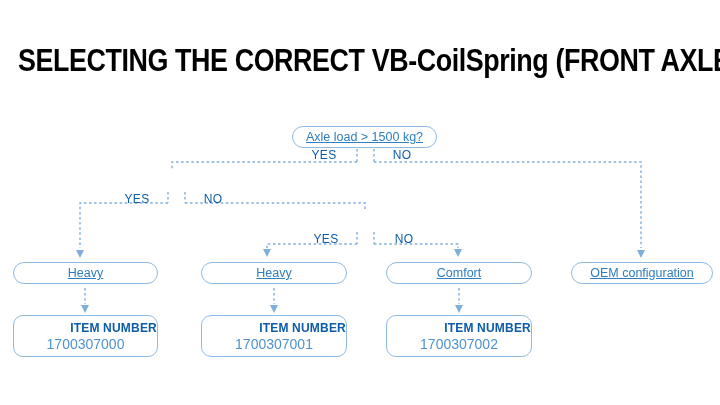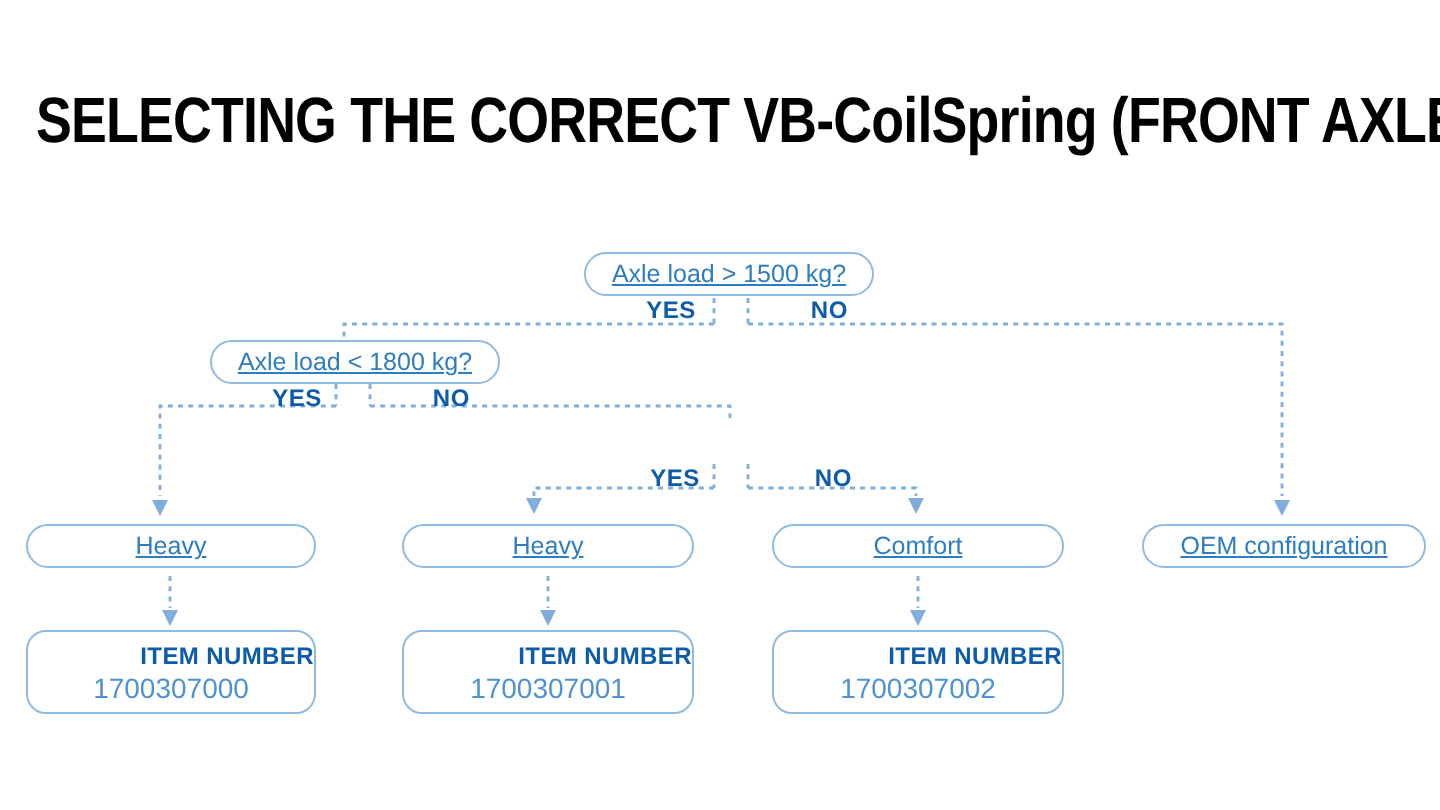--- a/index.html
+++ b/index.html
@@ -24,22 +24,22 @@
     transform:scaleX(0.84);transform-origin:0 50%;
   }
   .node{
     position:absolute;height:22px;line-height:21px;box-sizing:border-box;
     border:1.5px solid var(--border-blue);border-radius:12px;
     text-align:center;font-size:12.5px;color:var(--box-text-blue);
     background:var(--background);white-space:nowrap;text-decoration:underline;
   }
   .yn{
     position:absolute;height:12px;line-height:12px;
-    font-size:12px;font-weight:bold;color:var(--label-dark-blue);
-    text-align:right;letter-spacing:0.3px;
+    font-size:12px;font-weight:normal;color:var(--label-dark-blue);
+    text-align:center;letter-spacing:0.3px;
   }
   .item-box{
     position:absolute;height:42px;box-sizing:border-box;
     border:1.5px solid var(--border-blue);border-radius:10px;
     background:var(--background);text-align:center;padding-top:5px;
   }
   .item-heading{
     font-size:12px;font-weight:bold;color:var(--label-dark-blue);
     letter-spacing:0.2px;line-height:15px;text-align:right;
   }
@@ -91,21 +91,20 @@
     <path class="dash" d="M274 288 V304"></path>
     <path class="arrow" d="M270 305 L278 305 L274 313 Z"></path>
     <path class="dash" d="M459 288 V304"></path>
     <path class="arrow" d="M455 305 L463 305 L459 313 Z"></path>
   </svg>
 
   <div class="node" style="left:292px;top:126px;width:145px">Axle load &gt; 1500 kg?</div>
   <div class="yn" style="left:300px;top:149px;width:48px">YES</div>
   <div class="yn" style="left:380px;top:149px;width:44px">NO</div>
 
-  <div class="node" style="left:105px;top:170px;width:145px">Axle load &lt; 1800 kg?</div>
   <div class="yn" style="left:113px;top:193px;width:48px">YES</div>
   <div class="yn" style="left:191px;top:193px;width:44px">NO</div>
 
   <div class="yn" style="left:302px;top:233px;width:48px">YES</div>
   <div class="yn" style="left:382px;top:233px;width:44px">NO</div>
 
   <div class="node" style="left:13px;top:262px;width:145px">Heavy</div>
   <div class="node" style="left:201px;top:262px;width:146px">Heavy</div>
   <div class="node" style="left:571px;top:262px;width:142px">OEM configuration</div>
   <div class="node" style="left:386px;top:262px;width:146px">Comfort</div>

